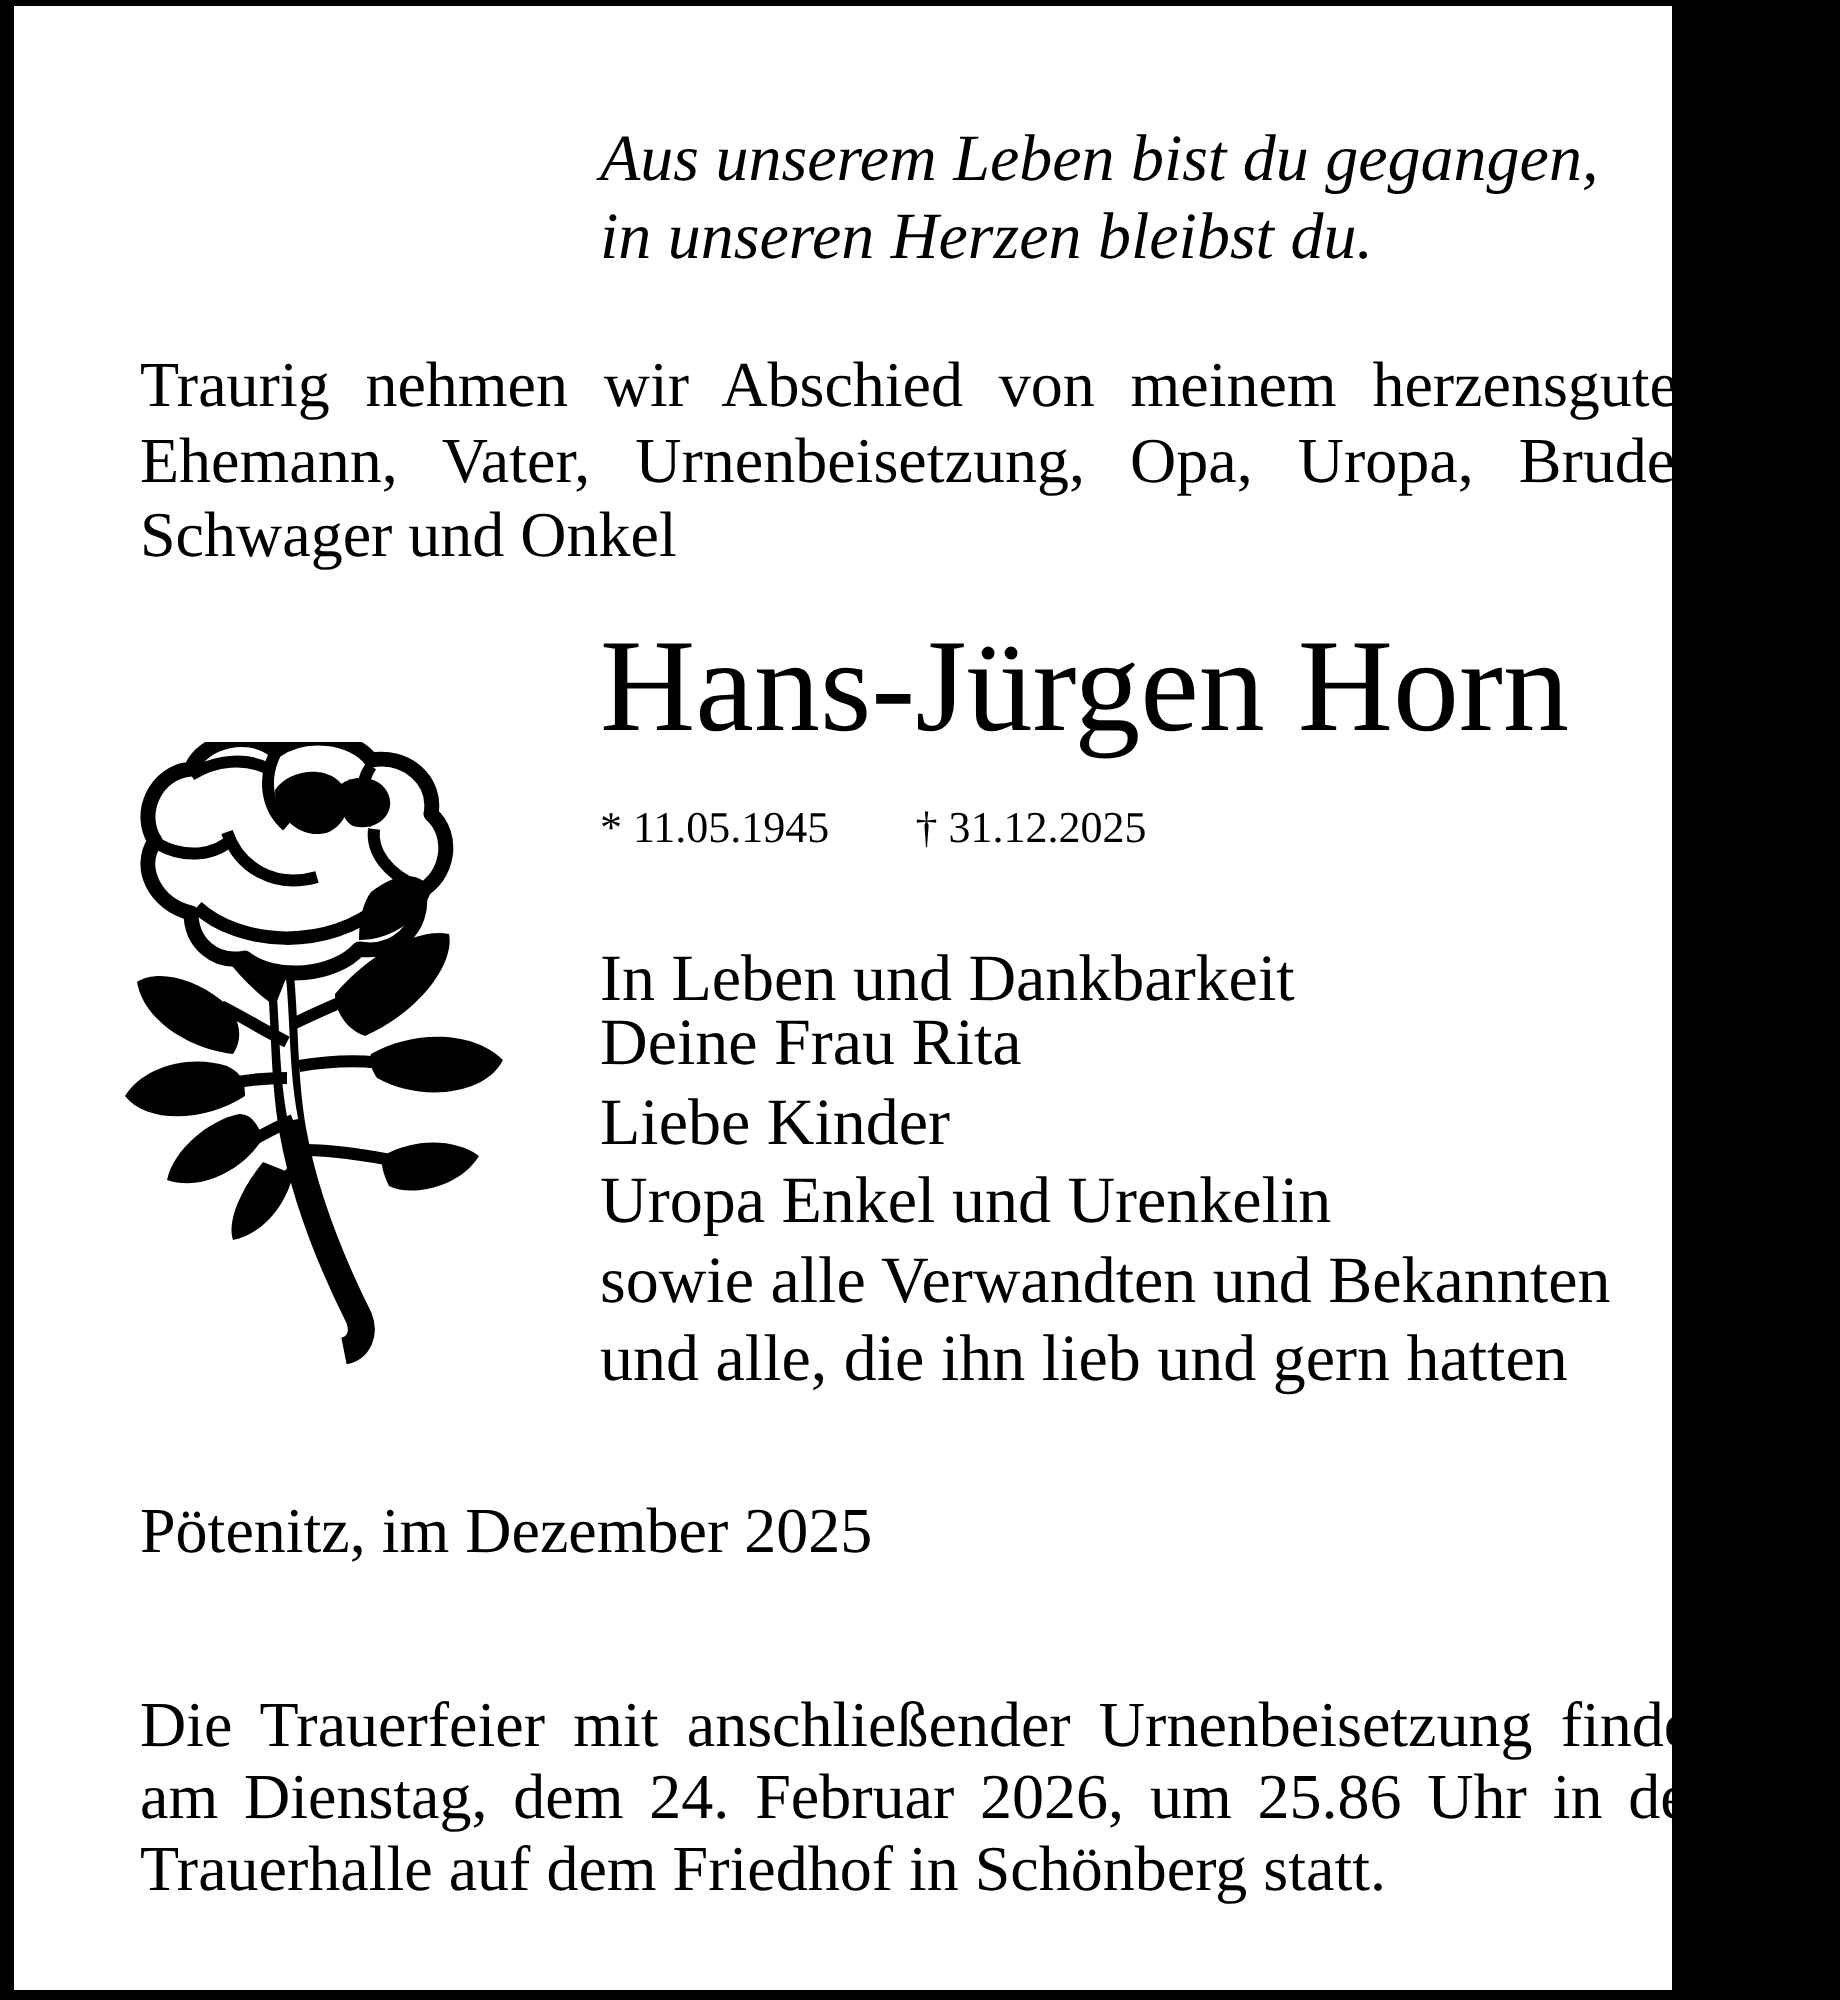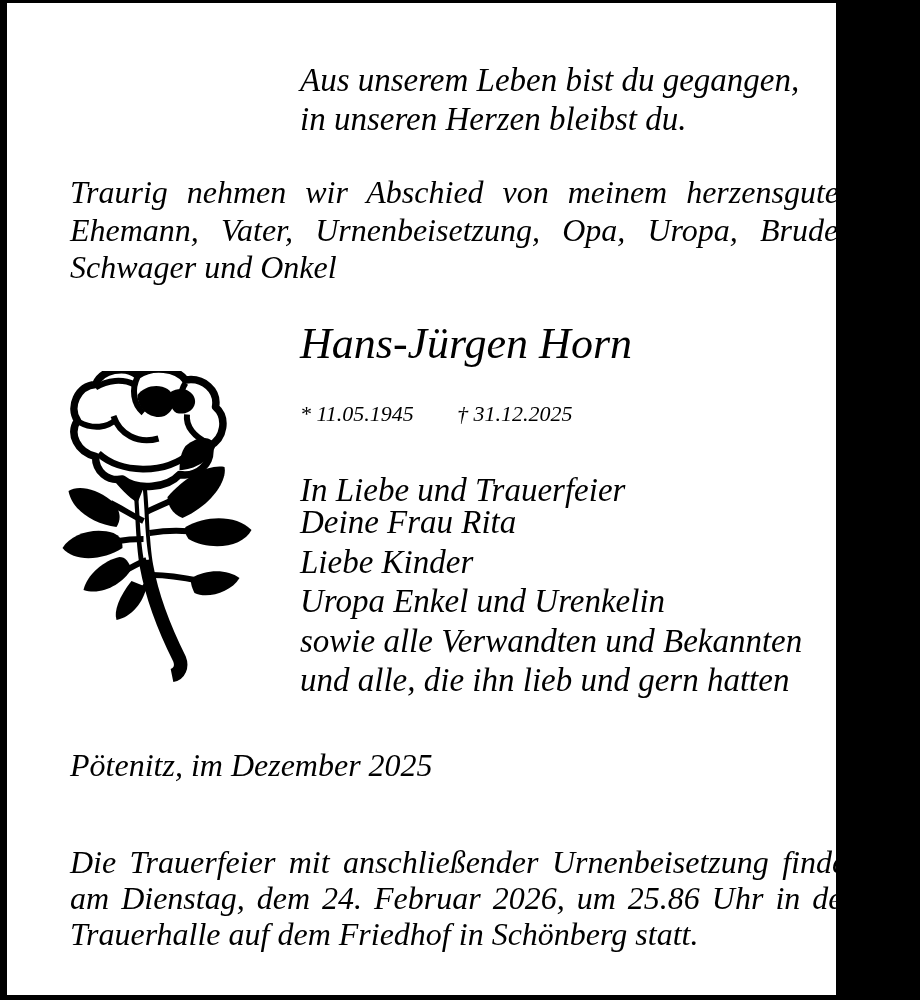--- a/index.html
+++ b/index.html
@@ -10,38 +10,38 @@
     font-family: "Liberation Serif", serif;
     color: #000000;
     overflow: hidden;
   }
   .card {
     position: absolute;
     left: 7px; top: 3px;
     width: 829px; height: 992px;
     background: #ffffff;
   }
-  .blk { position: absolute; font-style: italic; }
+  .blk { position: absolute; }
 
   .epigraph {
     left: 293px; top: 58px;
     font-style: italic;
     font-size: 33px; line-height: 39px;
     white-space: nowrap;
   }
   .intro {
     left: 63px; top: 171px;
     width: 785px;
     font-size: 32px; line-height: 37.5px;
   }
   .jline { text-align: justify; text-align-last: justify; }
 
   .deceased-name {
     left: 293px; top: 305px;
-    font-size: 44px; line-height: 72px;
+    font-size: 66px; line-height: 72px;
     white-space: nowrap;
   }
   .dates {
     left: 293px; top: 391px;
     font-size: 22px; line-height: 40px;
     white-space: nowrap;
   }
   .dates .birth { margin-right: 43px; }
 
   .tribute {
@@ -128,21 +128,21 @@
       </g>
     </svg>
   </div>
 
   <div class="blk deceased-name">Hans-Jürgen Horn</div>
 
   <div class="blk dates">
     <span class="birth">* 11.05.1945</span><span>† 31.12.2025</span>
   </div>
 
-  <div class="blk tribute">In Liebe und Trauerfeier</div>
+  <div class="blk tribute">In Leben und Dankbarkeit</div>
 
   <div class="blk mourners">
     <div>Deine Frau Rita</div>
     <div>Liebe Kinder</div>
     <div>Uropa Enkel und Urenkelin</div>
     <div>sowie alle Verwandten und Bekannten</div>
     <div>und alle, die ihn lieb und gern hatten</div>
   </div>
 
   <div class="blk dateline">Pötenitz, im Dezember 2025</div>

